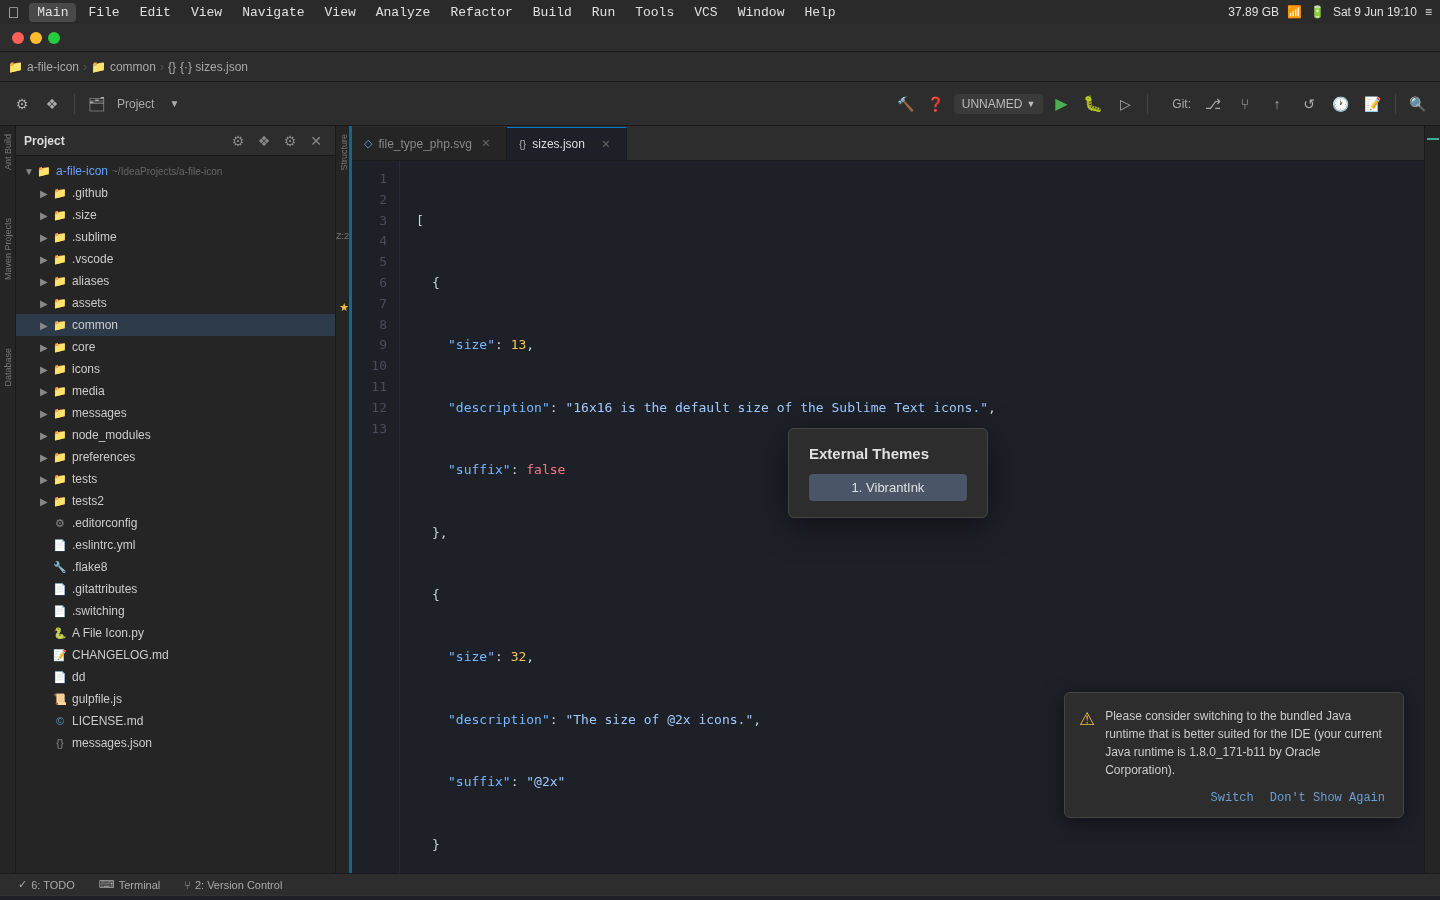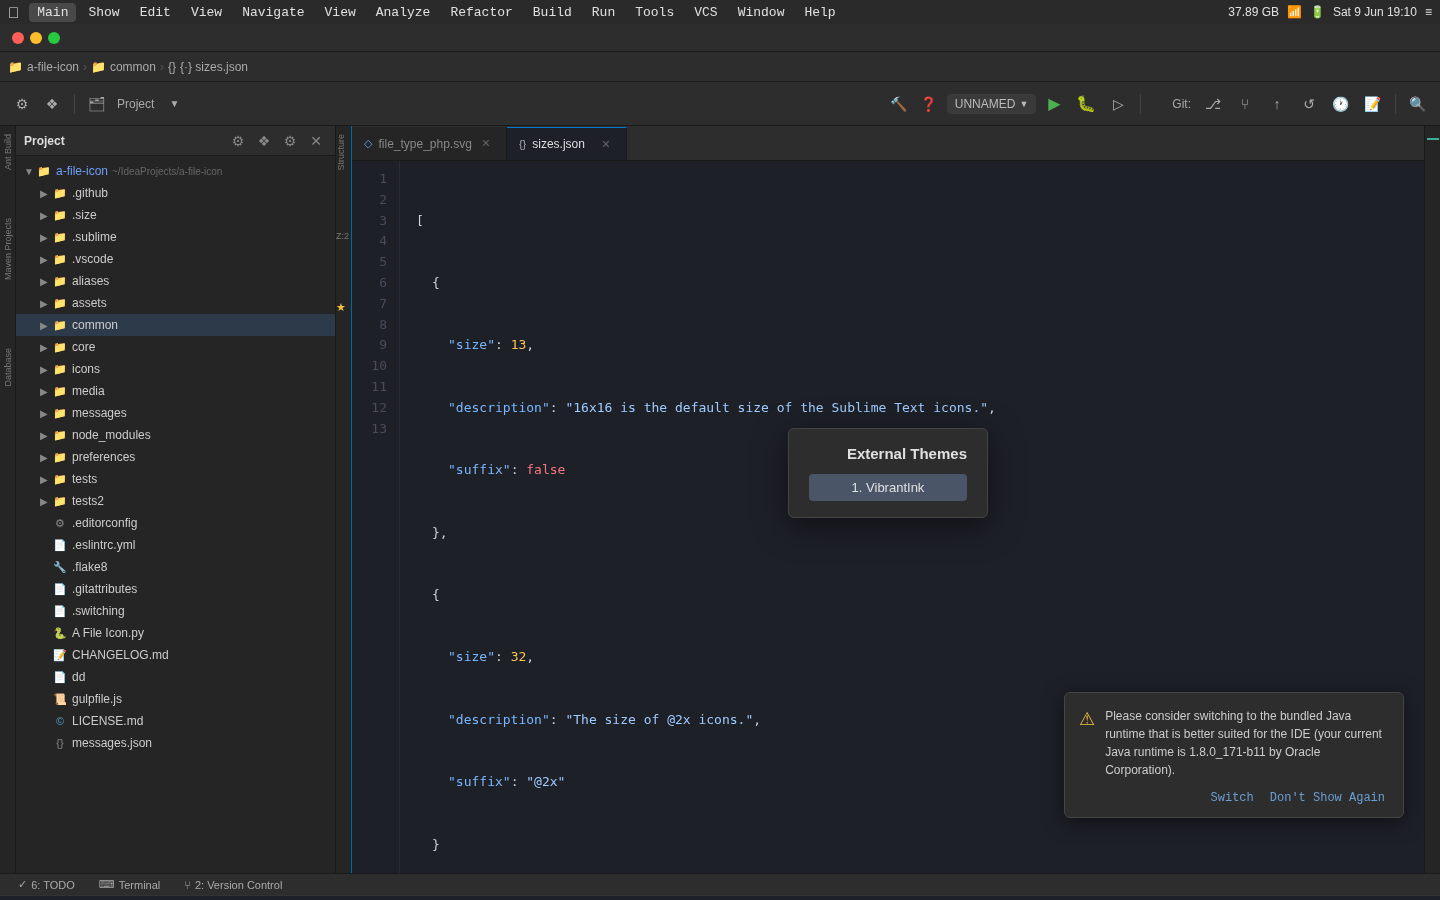--- a/index.html
+++ b/index.html
@@ -325,21 +325,21 @@
       box-shadow: 0 8px 32px rgba(0,0,0,0.5);
       position: absolute;
       top: 50%;
       left: 50%;
       transform: translate(-50%, -80%);
     }
     .themes-popup-title {
       font-size: 15px;
       font-weight: 600;
       color: #e0e0e0;
-      text-align: right;
+      text-align: left;
       margin-bottom: 12px;
     }
     .themes-popup-item {
       background: #4a5568;
       color: #e0e0e0;
       padding: 6px 12px;
       border-radius: 4px;
       font-size: 13px;
       text-align: center;
       cursor: pointer;
@@ -457,30 +457,30 @@
       padding: 3px 8px;
       gap: 4px;
       cursor: pointer;
       font-size: 12px;
       color: #bbb;
     }
     .git-section {
       display: flex;
       align-items: center;
       gap: 4px;
-      margin-left: 19px;
+      margin-left: 12px;
     }
   </style>
 </head>
 <body>
 
 <div class="menubar">
   <span class="menubar-apple"></span>
   <span class="menubar-item active">Main</span>
-  <span class="menubar-item">Show</span>
+  <span class="menubar-item">File</span>
   <span class="menubar-item">Edit</span>
   <span class="menubar-item">View</span>
   <span class="menubar-item">Navigate</span>
   <span class="menubar-item">View</span>
   <span class="menubar-item">Analyze</span>
   <span class="menubar-item">Refactor</span>
   <span class="menubar-item">Build</span>
   <span class="menubar-item">Run</span>
   <span class="menubar-item">Tools</span>
   <span class="menubar-item">VCS</span>
@@ -760,21 +760,21 @@
 
       <div class="tree-item">
         <div class="tree-indent"></div>
         <span class="tree-arrow" style="visibility:hidden">▶</span>
         <span class="tree-icon" style="color:#888;">{}</span>
         <span class="tree-label">messages.json</span>
       </div>
     </div>
   </div>
 
-  <div style="width:16px;background:#252526;border-right:1px solid #0369a1;display:flex;flex-direction:column;align-items:flex-start;font-size:9px;color:#666;">
+  <div style="width:16px;background:#252526;border-right:3px solid #0369a1;display:flex;flex-direction:column;align-items:flex-end;font-size:9px;color:#666;">
     <div style="writing-mode:vertical-rl;transform:rotate(180deg);font-size:9px;color:#777;margin-top:8px;cursor:pointer;">Structure</div>
     <div style="height:60px"></div>
     <div style="font-size:9px;color:#777;cursor:pointer;">Z:2</div>
     <div style="height:60px"></div>
     <div style="font-size:11px;color:#f0c040;cursor:pointer;">★</div>
   </div>
 
   <div class="editor-area">
 
     <div class="editor-tabs">

